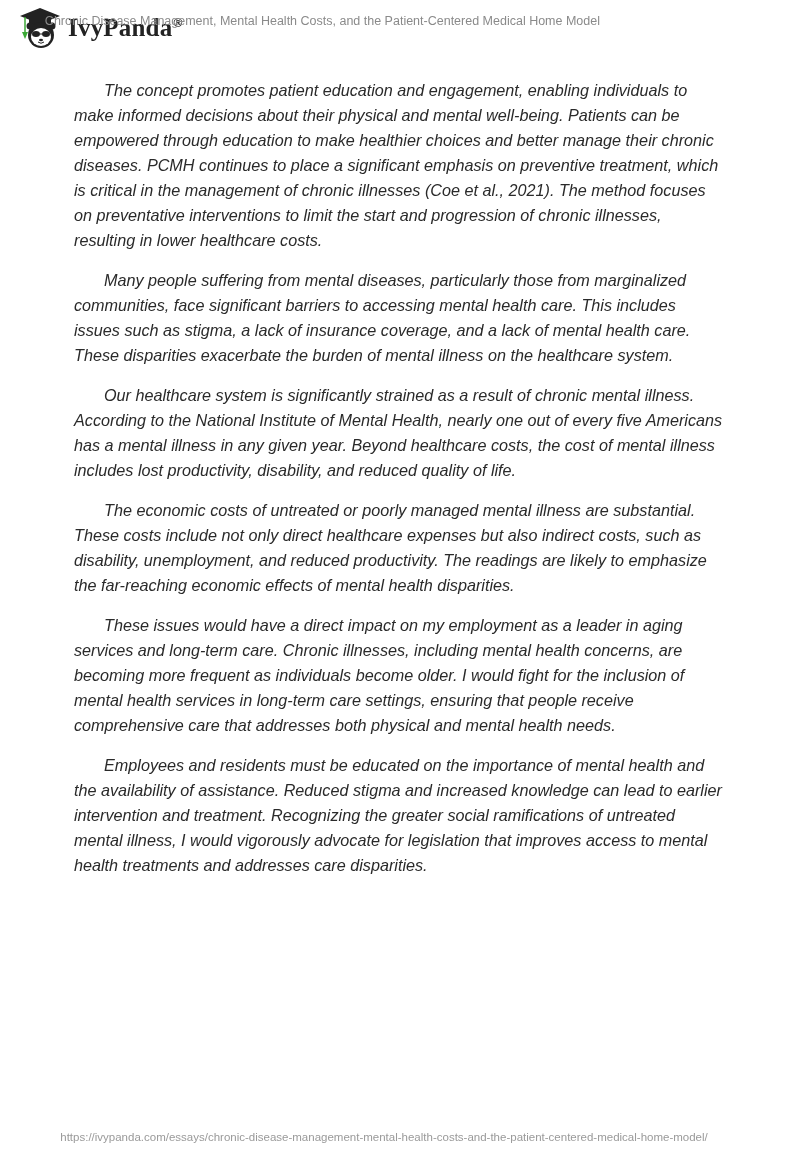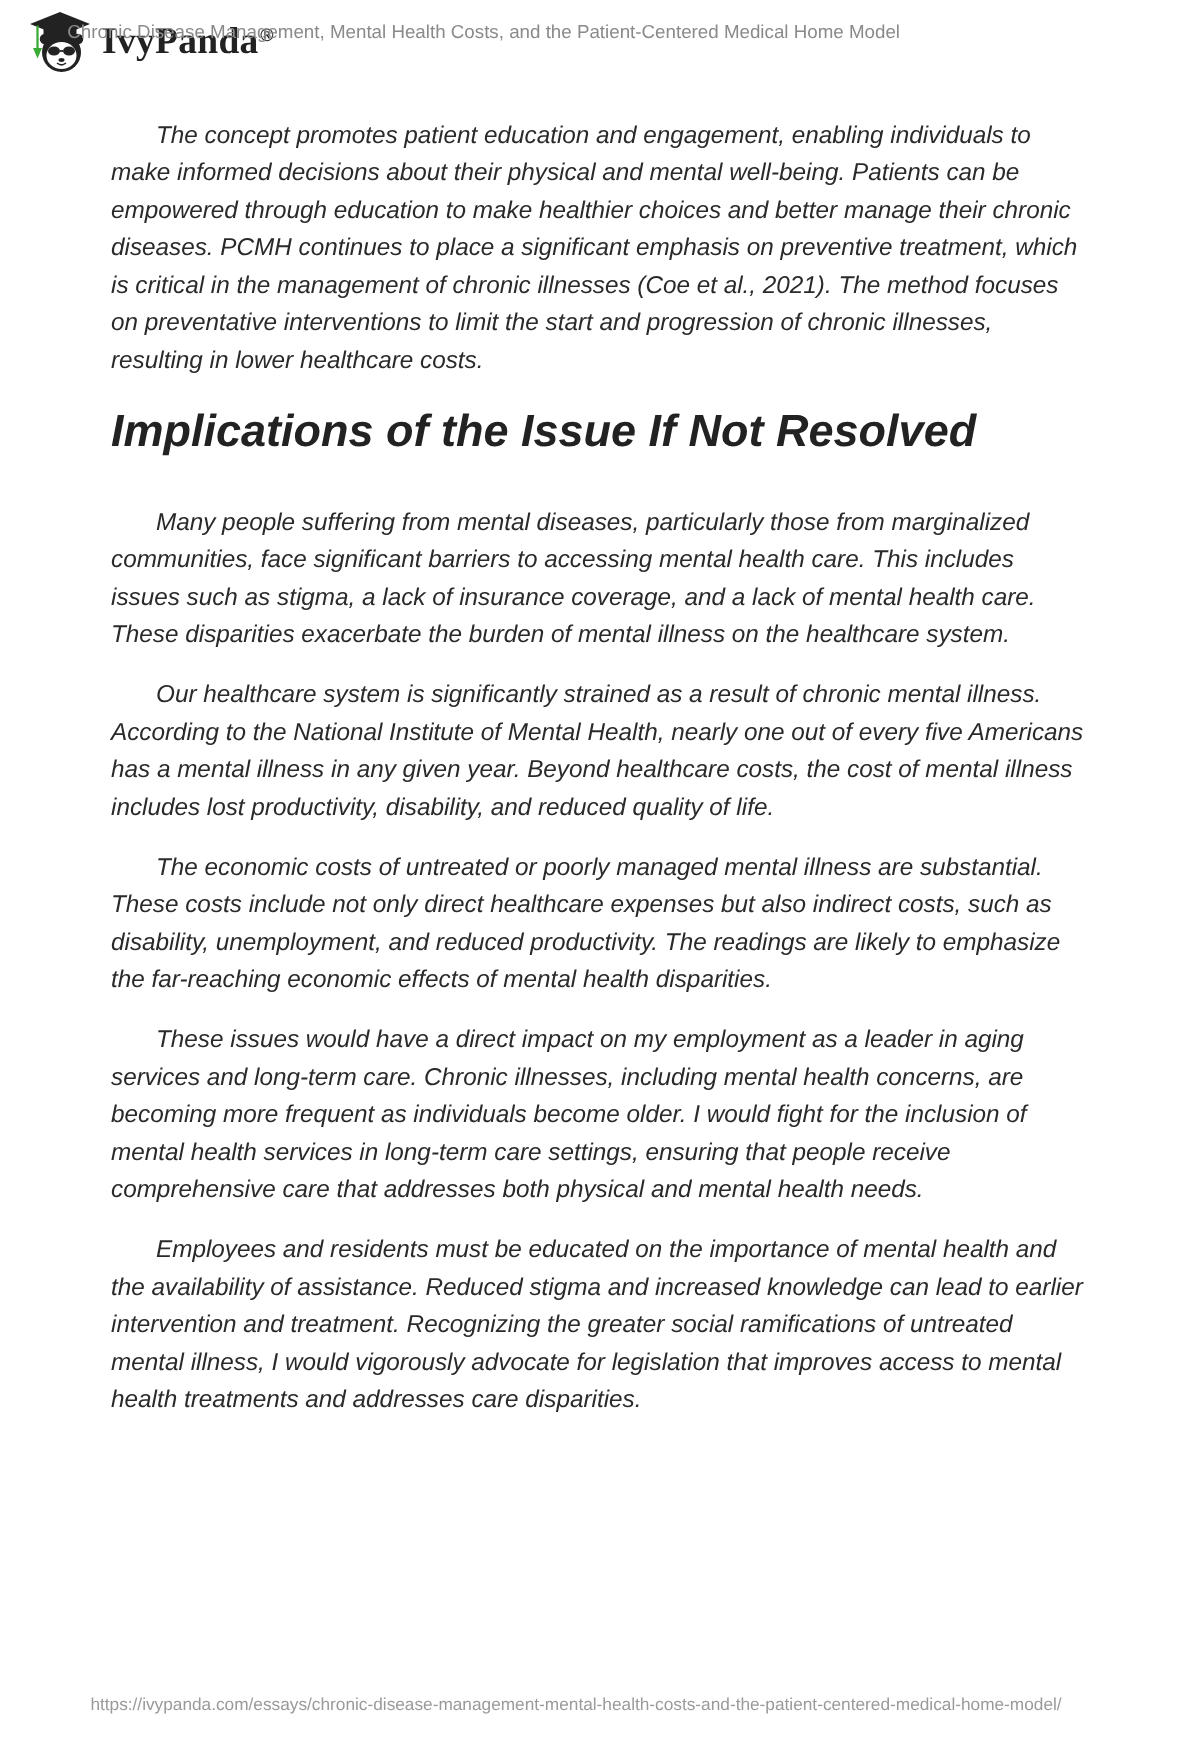--- a/index.html
+++ b/index.html
@@ -42,21 +42,20 @@
       </svg>
     </span>
     <span class="logo-text"><span>IvyPanda</span><sup>®</sup></span>
   </div>
   <div class="doc-title">Chronic Disease Management, Mental Health Costs, and the Patient-Centered Medical Home Model</div>
 </div>
 
 <div class="content">
   <p class="para">The concept promotes patient education and engagement, enabling individuals to make informed decisions about their physical and mental well-being. Patients can be empowered through education to make healthier choices and better manage their chronic diseases. PCMH continues to place a significant emphasis on preventive treatment, which is critical in the management of chronic illnesses (Coe et al., 2021). The method focuses on preventative interventions to limit the start and progression of chronic illnesses, resulting in lower healthcare costs.</p>
 
-  <h2 class="section">Implications of the Issue If Not Resolved</h2>
   <p class="para">Many people suffering from mental diseases, particularly those from marginalized communities, face significant barriers to accessing mental health care. This includes issues such as stigma, a lack of insurance coverage, and a lack of mental health care. These disparities exacerbate the burden of mental illness on the healthcare system.</p>
   <p class="para">Our healthcare system is significantly strained as a result of chronic mental illness. According to the National Institute of Mental Health, nearly one out of every five Americans has a mental illness in any given year. Beyond healthcare costs, the cost of mental illness includes lost productivity, disability, and reduced quality of life.</p>
   <p class="para">The economic costs of untreated or poorly managed mental illness are substantial. These costs include not only direct healthcare expenses but also indirect costs, such as disability, unemployment, and reduced productivity. The readings are likely to emphasize the far-reaching economic effects of mental health disparities.</p>
 
   <p class="para">These issues would have a direct impact on my employment as a leader in aging services and long-term care. Chronic illnesses, including mental health concerns, are becoming more frequent as individuals become older. I would fight for the inclusion of mental health services in long-term care settings, ensuring that people receive comprehensive care that addresses both physical and mental health needs.</p>
   <p class="para">Employees and residents must be educated on the importance of mental health and the availability of assistance. Reduced stigma and increased knowledge can lead to earlier intervention and treatment. Recognizing the greater social ramifications of untreated mental illness, I would vigorously advocate for legislation that improves access to mental health treatments and addresses care disparities.</p>
 </div>
 
 <div class="footer">https://ivypanda.com/essays/chronic-disease-management-mental-health-costs-and-the-patient-centered-medical-home-model/</div>
 

